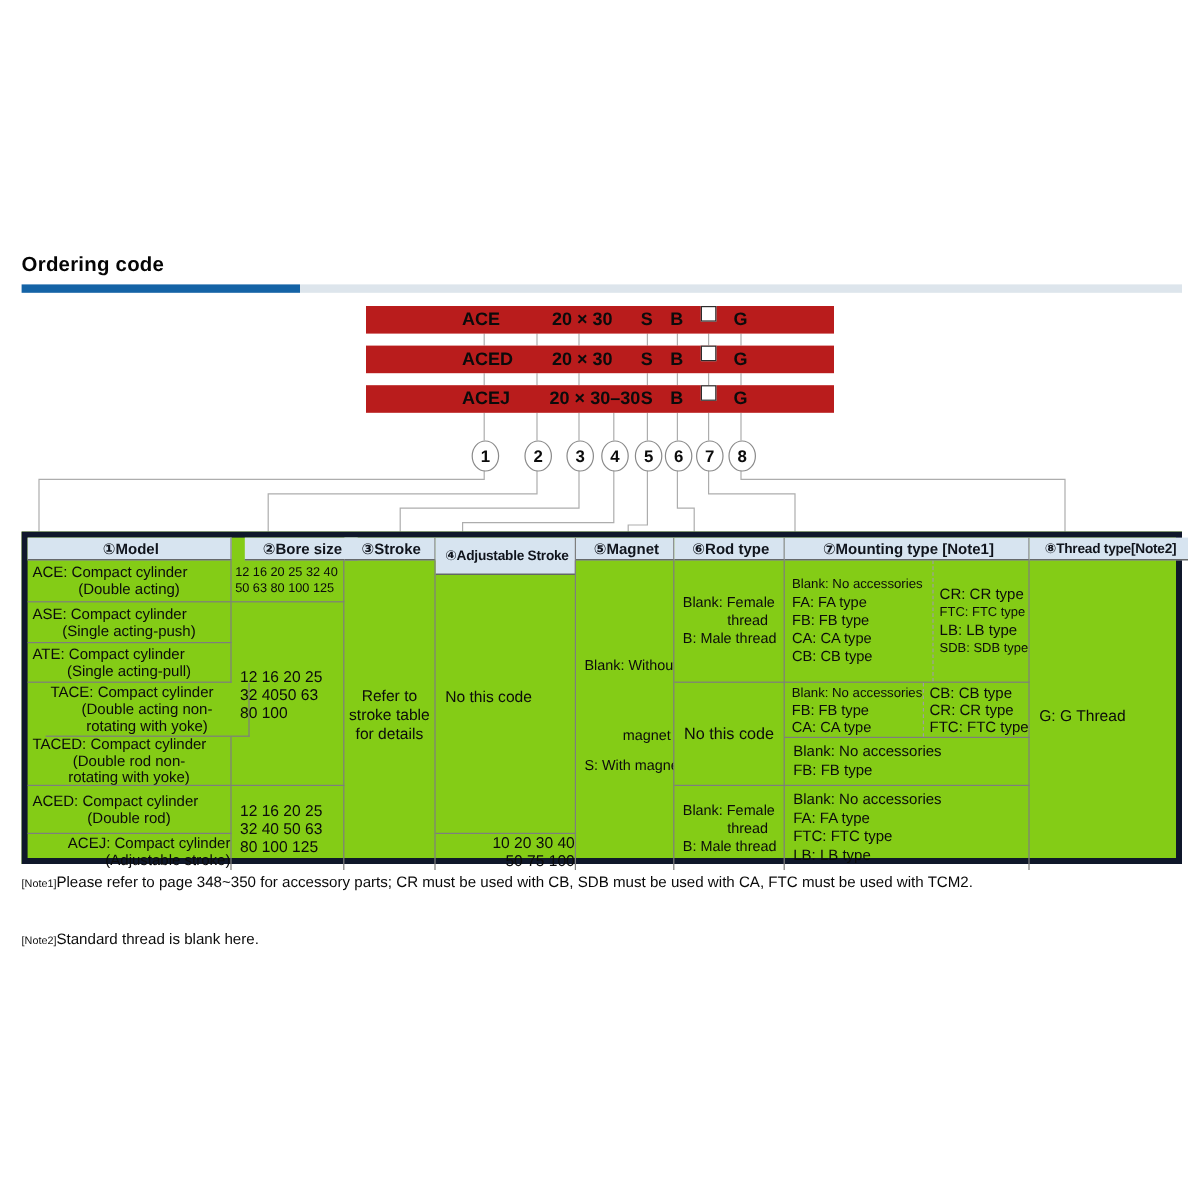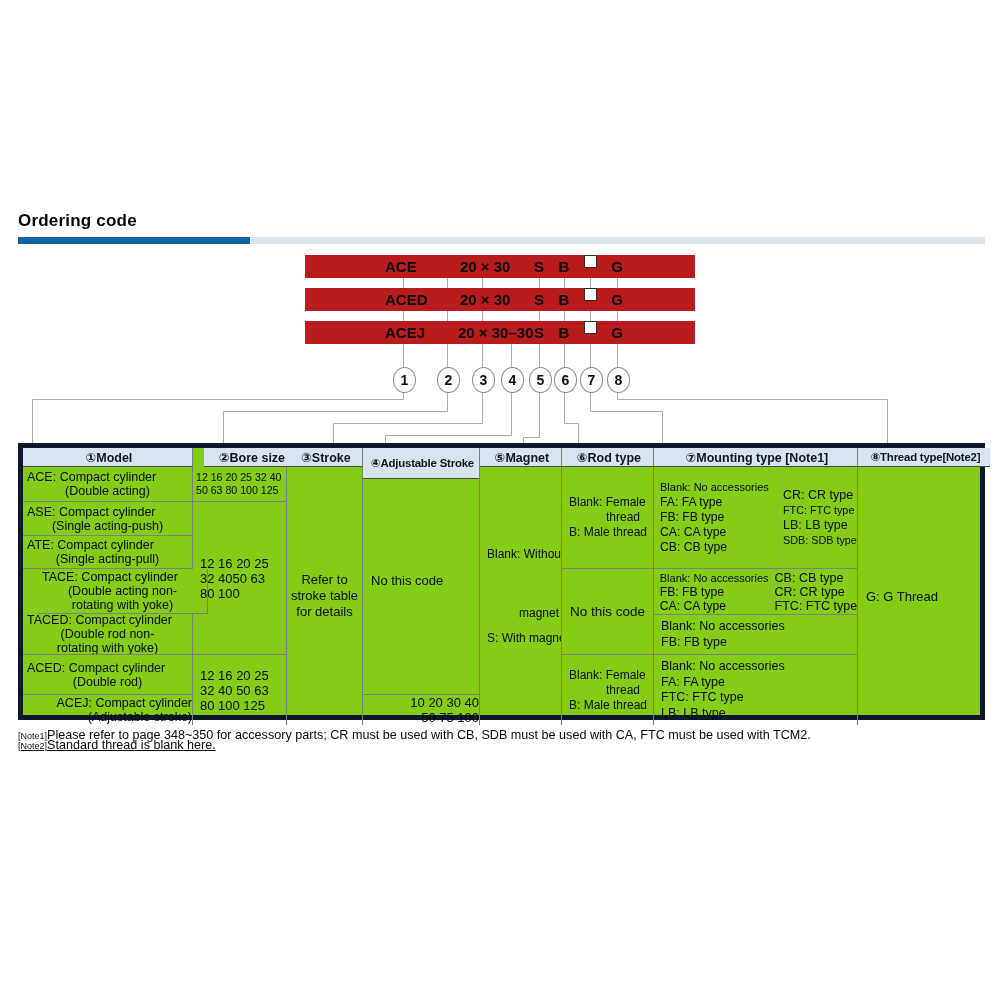--- a/index.html
+++ b/index.html
@@ -253,18 +253,18 @@
         <div class="ln">LB: LB type</div>
       </div>
 
     <div class="cell thread no-bb no-br" style="left:835px;top:19px;width:132px;height:258px;">G: G Thread</div>
   </div>
 
   <div class="abs note" style="top:728px;">
     <span class="note-tag">[Note1]</span>
       <span class="note-text">Please refer to page 348~350 for accessory parts; CR must be used with CB, SDB must be used with CA, FTC must be used with TCM2.</span>
   </div>
-  <div class="abs note" style="top:738px;text-decoration:underline;">
+  <div class="abs note" style="top:776px;">
     <span class="note-tag">[Note2]</span>
       <span class="note-text">Standard thread is blank here.</span>
   </div>
 
 </div>
 
 </body></html>

